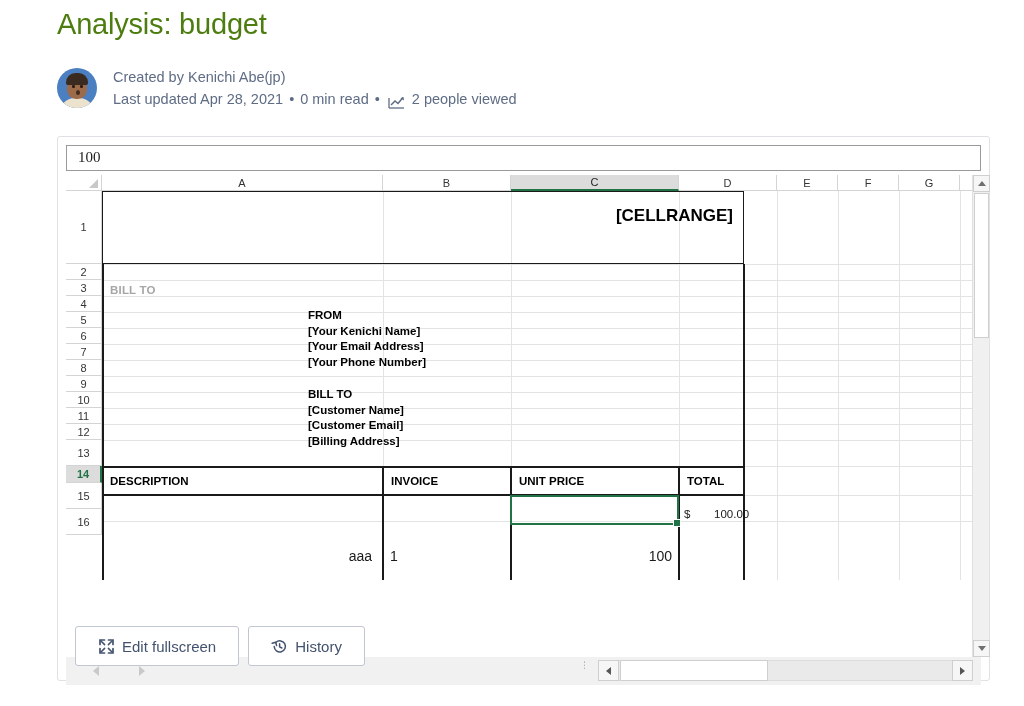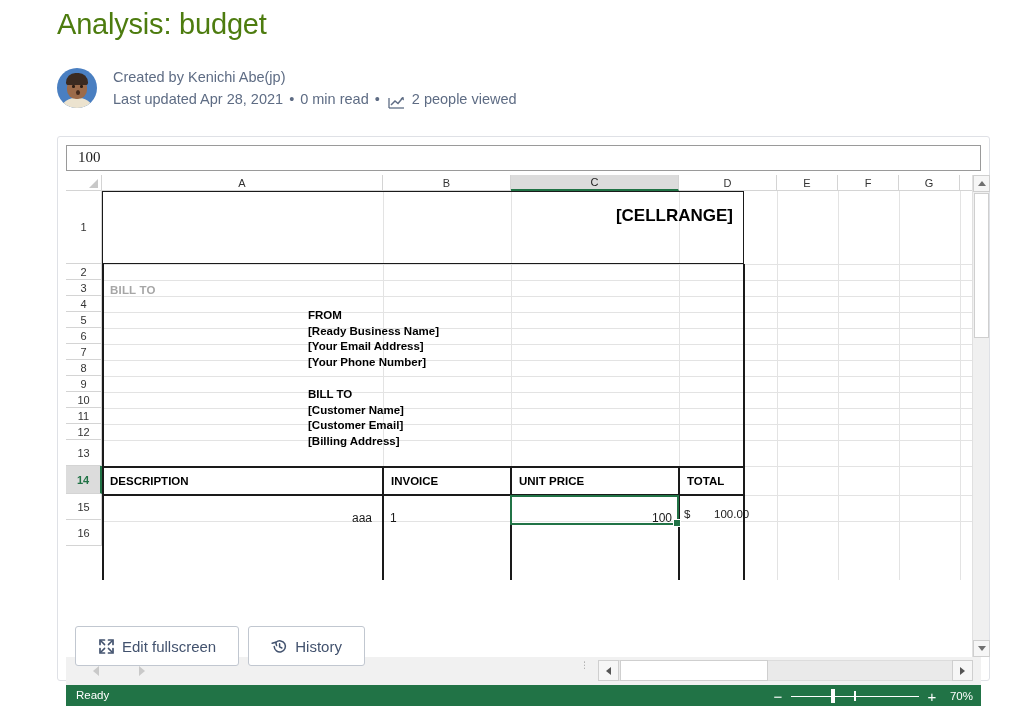--- a/index.html
+++ b/index.html
@@ -271,22 +271,23 @@
     width: 1.5px;
     background: #1a1a1a;
   }
   .hline-blk {
     position: absolute;
     height: 1.5px;
     background: #1a1a1a;
   }
   .cellval {
     position: absolute;
-    font-size: 12px;
+    font-size: 14px;
     color: #1a1a1a;
+    margin-top: 37px;
   }
   .cellval.right { text-align: right; }
   .total-val {
     position: absolute;
     font-size: 11.5px;
     color: #1a1a1a;
   }
 
   .selbox {
     position: absolute;
@@ -583,21 +584,21 @@
       <div class="rowhead" style="height:16px">4</div>
       <div class="rowhead" style="height:16px">5</div>
       <div class="rowhead" style="height:16px">6</div>
       <div class="rowhead" style="height:16px">7</div>
       <div class="rowhead" style="height:16px">8</div>
       <div class="rowhead" style="height:16px">9</div>
       <div class="rowhead" style="height:16px">10</div>
       <div class="rowhead" style="height:16px">11</div>
       <div class="rowhead" style="height:16px">12</div>
       <div class="rowhead" style="height:26px">13</div>
-      <div class="rowhead sel" style="height:28px">14</div>
+      <div class="rowhead sel" style="height:17px">14</div>
       <div class="rowhead" style="height:26px">15</div>
       <div class="rowhead" style="height:26px">16</div>
     </div>
 
     <div class="cells">
 
       <div class="gridline-v" style="left:281px;height:466px"></div>
       <div class="gridline-v" style="left:409px;height:466px"></div>
       <div class="gridline-v" style="left:577px;height:466px"></div>
       <div class="gridline-v" style="left:675px;height:466px"></div>
@@ -625,21 +626,21 @@
         <div>[CELLRANGE]</div>
       </div>
 
       <div class="vline-blk" style="left:0px;top:73px;height:202px;"></div>
       <div class="vline-blk" style="left:641px;top:73px;height:202px;"></div>
 
       <div class="inv-block bill-to-faint" style="left:8px;top:93px;">BILL TO</div>
 
       <div class="inv-block from-block" style="left:206px;top:117px;">
         <div>FROM</div>
-        <div>[Ready Business Name]</div>
+        <div>[Your Kenichi Name]</div>
         <div>[Your Email Address]</div>
         <div>[Your Phone Number]</div>
       </div>
 
       <div class="inv-block from-block" style="left:206px;top:196px;">
         <div>BILL TO</div>
         <div>[Customer Name]</div>
         <div>[Customer Email]</div>
         <div>[Billing Address]</div>
       </div>
@@ -696,33 +697,20 @@
       <div class="hs-btn hs-left">
           <div class="tri-left"></div>
         </div>
       <div class="hs-thumb"></div>
       <div class="hs-btn hs-right">
           <div class="tri-right"></div>
         </div>
     </div>
   </div>
 
-  <div class="statusbar">
-    <div class="status-ready">Ready</div>
-    <div class="zoom-ctrl">
-      <div class="zm-minus">−</div>
-      <div class="zm-track">
-        <div class="zm-line"></div>
-        <div class="zm-tick"></div>
-        <div class="zm-thumb"></div>
-      </div>
-      <div class="zm-plus">+</div>
-      <div class="zm-pct">70%</div>
-    </div>
-  </div>
 
   <div class="footer-btns" style="left:17px;top:489px;">
     <div class="btn">
       <span class="ico">
         <svg width="17" height="17" viewBox="0 0 17 17">
           <path d="M2 6.5 L2 2 L6.5 2" stroke="#42526e" stroke-width="1.7" fill="none" stroke-linecap="round"></path>
           <path d="M10.5 2 L15 2 L15 6.5" stroke="#42526e" stroke-width="1.7" fill="none" stroke-linecap="round"></path>
           <path d="M15 10.5 L15 15 L10.5 15" stroke="#42526e" stroke-width="1.7" fill="none" stroke-linecap="round"></path>
           <path d="M6.5 15 L2 15 L2 10.5" stroke="#42526e" stroke-width="1.7" fill="none" stroke-linecap="round"></path>
           <path d="M3 3 L6.6 6.6 M14 3 L10.4 6.6 M14 14 L10.4 10.4 M3 14 L6.6 10.4" stroke="#42526e" stroke-width="1.5" stroke-linecap="round"></path>

